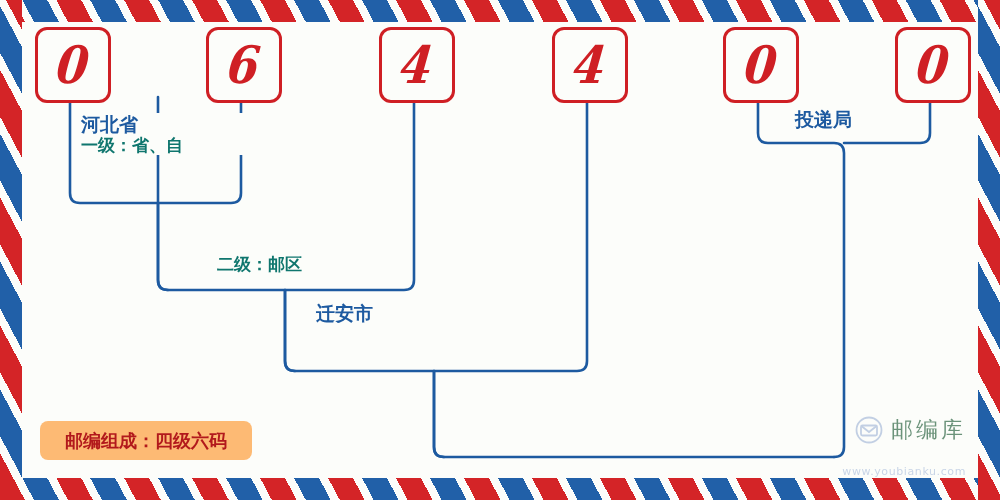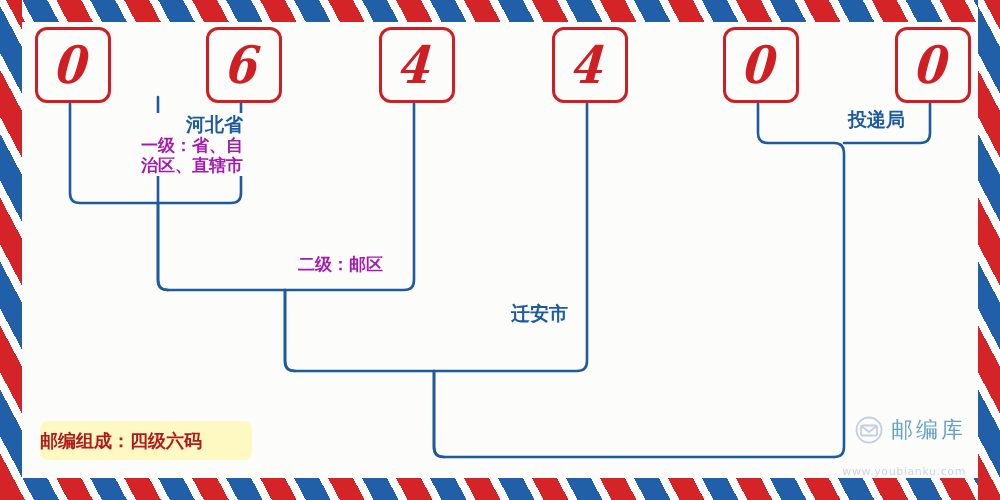--- a/index.html
+++ b/index.html
@@ -74,72 +74,72 @@
     line-height:1;
     color:#cf1f24;
     transform:skewX(-6deg) scaleY(1.12);
     user-select:none;
   }
 
   
   .level{
     position:absolute;
     z-index:9;
-    text-align:right;
+    text-align:left;
     background:#fcfdfa;
     padding:0 6px;
     line-height:1.18;
   }
   .level .place{
     font-family:"DejaVu Serif","Liberation Serif",serif;
     font-weight:700;
     color:#1d5aa0;
     font-size:19px;
     white-space:nowrap;
     display:block;
   }
   .level .tier{
     font-family:"DejaVu Sans","Liberation Sans",sans-serif;
     font-weight:700;
-    color:#a21caf;
+    color:#0f766e;
     font-size:17px;
     display:block;
   }
   .level .tier .ln{display:block;white-space:nowrap;}
 
   
   #footnote{
     position:absolute;
     z-index:9;
     left:40px;top:421px;
     width:212px;height:39px;
     border-radius:8px;
-    background:#fef9c3;
-    display:flex;align-items:center;justify-content:flex-start;
+    background:#fdba74;
+    display:flex;align-items:center;justify-content:center;
   }
   #footnote span{
     font-family:"DejaVu Serif","Liberation Serif",serif;
     font-weight:700;
     font-size:18px;
     color:#b2191c;
     white-space:nowrap;
   }
 
   
   #watermark{
     position:absolute;z-index:9;
     right:34px;bottom:22px;
     display:flex;flex-direction:column;align-items:flex-end;
     opacity:.62;
   }
   #wm-row{display:flex;align-items:center;gap:7px;}
   #wm-name{
     font-family:"DejaVu Sans","Liberation Sans",sans-serif;
     font-size:22px;letter-spacing:3px;
-    color:#0369a1;font-weight:400;
+    color:#14532d;font-weight:400;
   }
   #wm-url{
     font-family:"DejaVu Sans","Liberation Sans",sans-serif;
     font-size:11px;letter-spacing:.6px;
     color:#a9bcdb;margin-top:20px;
   }
 </style>
 </head>
 <body>
 
@@ -194,21 +194,20 @@
     <span class="digit-glyph">0</span>
   </div>
   <div class="digit-box" style="left:895px;top:27px;">
     <span class="digit-glyph">0</span>
   </div>
 
   <div class="level" style="left:75px;top:113px;width:162px;">
     <span class="place">河北省</span>
     <span class="tier">
       <span class="ln">一级：省、自</span>
-      <span class="ln">治区、直辖市</span>
     </span>
   </div>
 
   <div class="level" style="left:211px;top:254px;width:166px;">
     <span class="tier">
       <span class="ln">二级：邮区</span>
     </span>
   </div>
 
   <div class="level" style="left:310px;top:302px;width:252px;">

